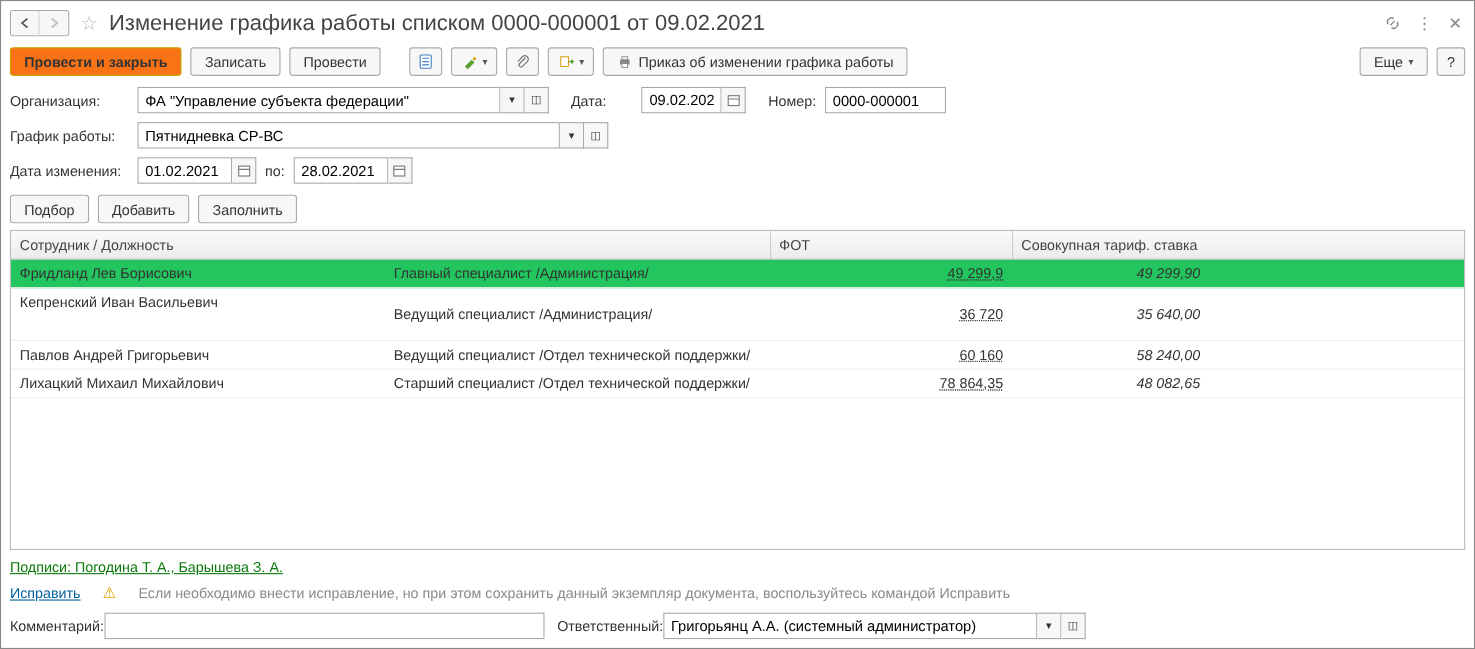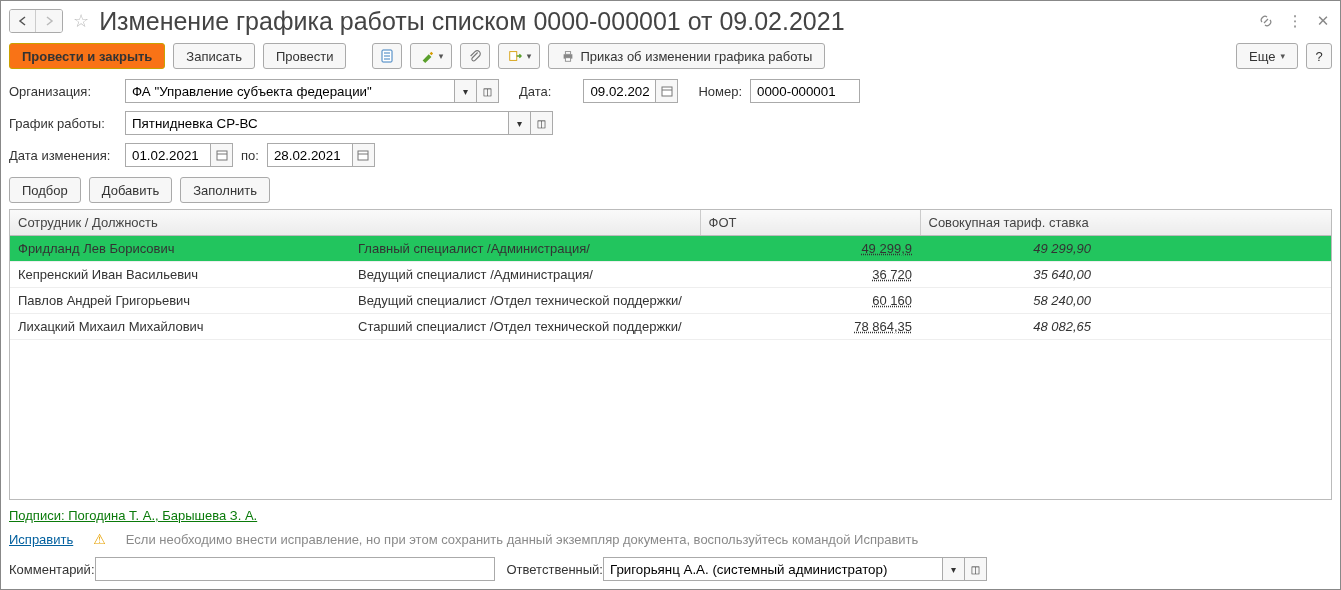--- a/index.html
+++ b/index.html
@@ -4,21 +4,21 @@
 <style>
   * { box-sizing: border-box; }
   html, body { margin:0; padding:0; font-family: Arial, sans-serif; font-size:13px; color:#333; background:#fff;}
   .window { width:1341px; height:590px; border:1px solid #888; position:relative; display:flex; flex-direction:column; padding:6px 8px 8px 8px;}
   .titlebar { display:flex; align-items:center; gap:6px; height:28px;}
   .nav-btn { width:26px; height:22px; border:1px solid #aaa; border-radius:3px; background:#f7f7f7; display:flex; align-items:center; justify-content:center; cursor:pointer;}
   .nav-group { display:flex; border:1px solid #aaa; border-radius:3px; overflow:hidden;}
   .nav-group .nav-btn { border:none; border-right:1px solid #ccc; border-radius:0;}
   .nav-group .nav-btn:last-child{border-right:none;}
   .star { font-size:18px; color:#bbb; margin-left:4px; cursor:pointer;}
-  .title { font-size:25px; color:#444; margin-left:4px; white-space:nowrap;}
+  .title { font-size:20px; color:#444; margin-left:4px; white-space:nowrap;}
   .titlebar-right { margin-left:auto; display:flex; align-items:center; gap:10px;}
   .icon-btn-plain { cursor:pointer; color:#888; font-size:15px; width:18px; text-align:center;}
   .toolbar { display:flex; align-items:center; gap:8px; margin-top:8px;}
   .btn { border:1px solid #aaa; border-radius:3px; background:#f7f7f7; padding:4px 12px; cursor:pointer; height:26px; display:flex; align-items:center; gap:5px; white-space:nowrap;}
   .btn-yellow { background:#f97316; border-color:#caa200; font-weight:bold;}
   .btn-icon { width:30px; padding:0; justify-content:center;}
   .btn-icon.withdd { width:42px;}
   .toolbar .spacer { flex:1;}
   .dd-arrow { font-size:9px; color:#555;}
   .form-rows { margin-top:10px; display:flex; flex-direction:column; gap:8px;}
@@ -212,21 +212,21 @@
                 <div class="col-pos" style="padding:5px 8px">Главный специалист /Администрация/</div>
               </div>
             </td>
             <td class="col-fot"><span class="fot-val">49 299,9</span></td>
             <td class="col-rate">49 299,90</td>
           </tr>
           <tr>
             <td style="padding:0">
               <div style="display:flex">
                 <div class="col-emp" style="padding:5px 8px">Кепренский Иван Васильевич</div>
-                <div class="col-pos" style="padding:5px 8px">Ведущий специалист /Администрация/</div>
+                <div class="col-pos" style="padding:16px 8px">Ведущий специалист /Администрация/</div>
               </div>
             </td>
             <td class="col-fot"><span class="fot-val">36 720</span></td>
             <td class="col-rate">35 640,00</td>
           </tr>
           <tr>
             <td style="padding:0">
               <div style="display:flex">
                 <div class="col-emp" style="padding:5px 8px">Павлов Андрей Григорьевич</div>
                 <div class="col-pos" style="padding:5px 8px">Ведущий специалист /Отдел технической поддержки/</div>

